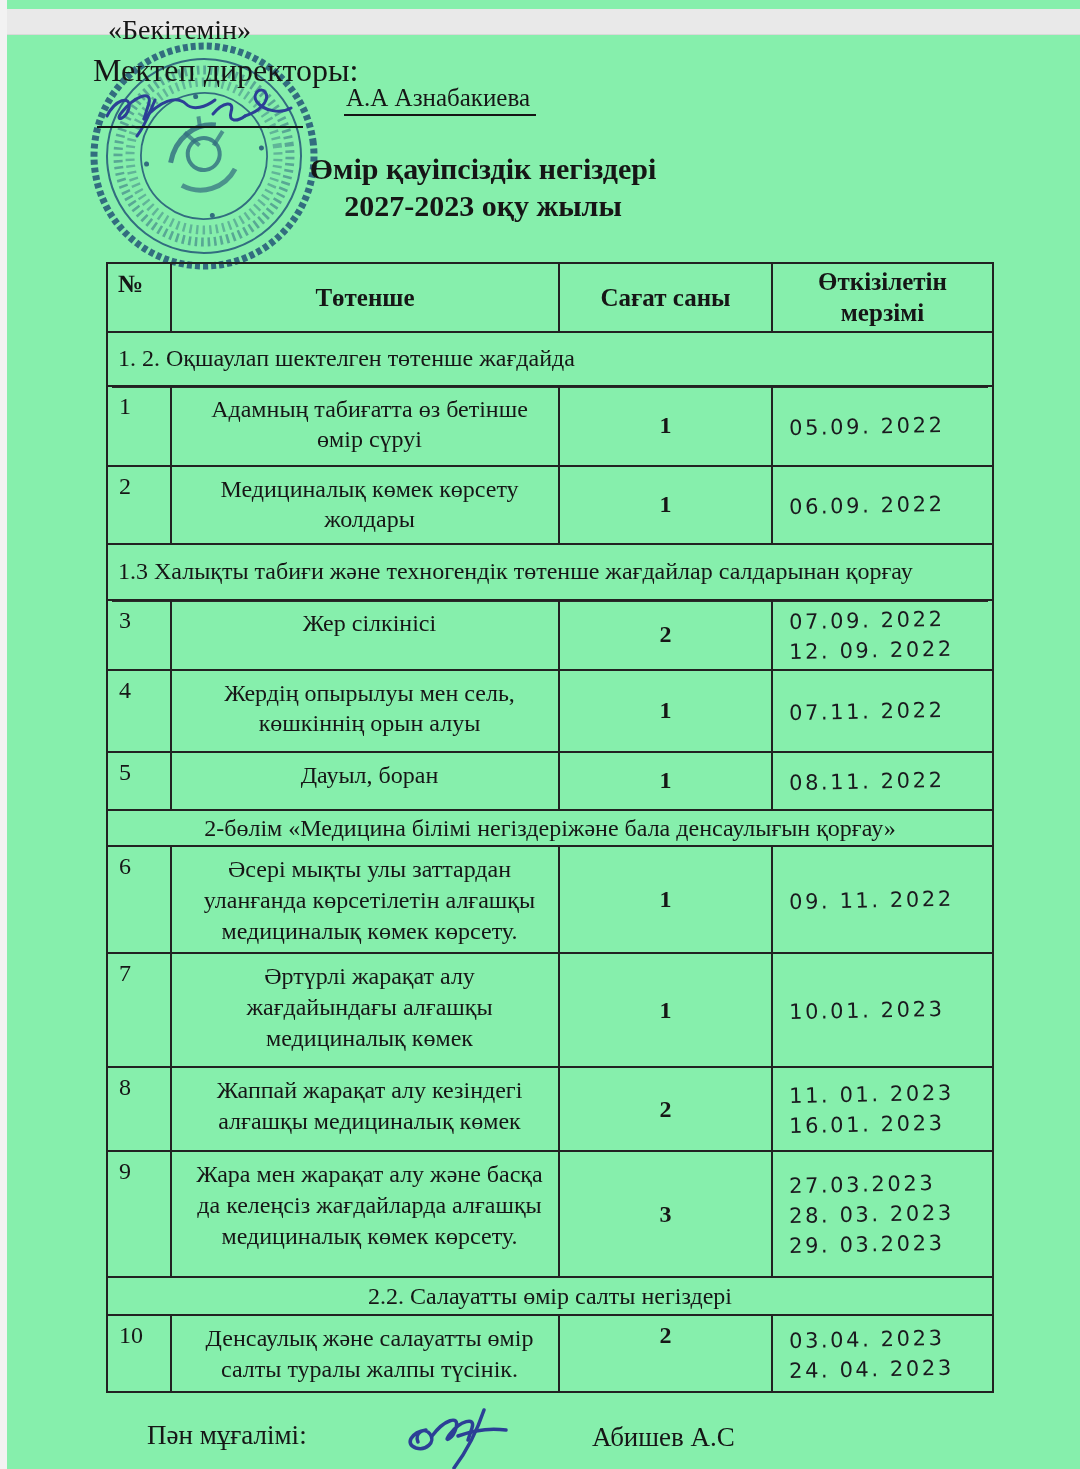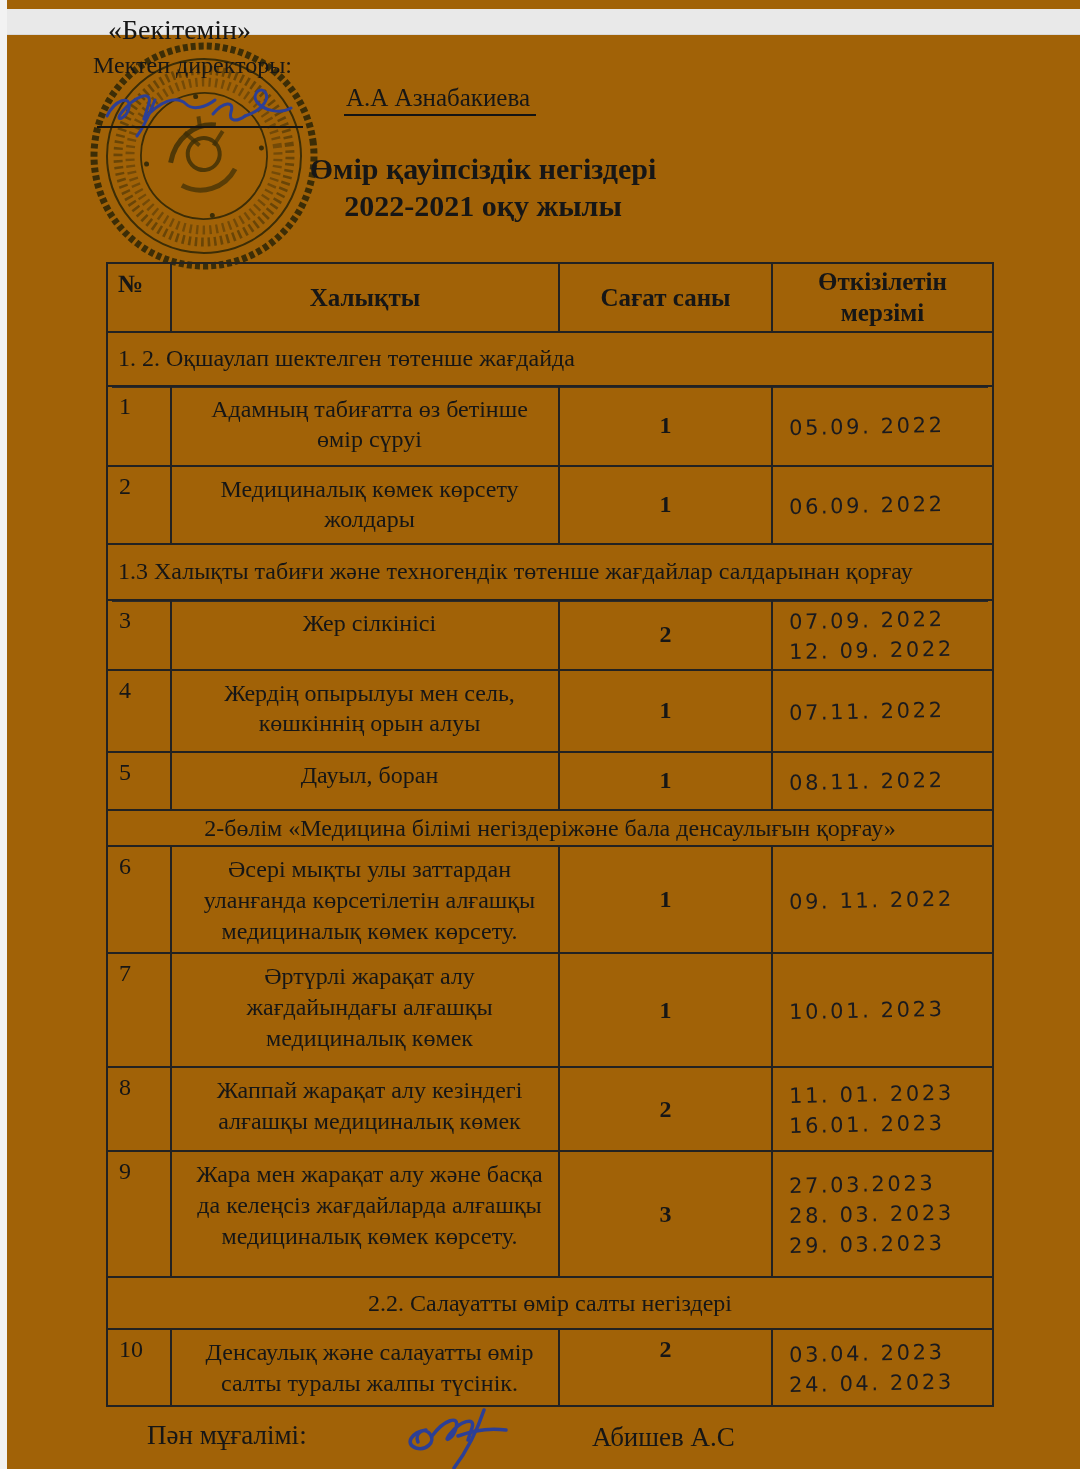--- a/index.html
+++ b/index.html
@@ -1,26 +1,26 @@
 <!DOCTYPE html>
 <html><head>
 <meta charset="utf-8">
 <style>
   html,body{margin:0;padding:0;}
   body{
     width:1080px;height:1469px;overflow:hidden;position:relative;
     background:#ffffff;font-family:"Liberation Serif",serif;color:#161616;
   }
-  .page{position:absolute;inset:0;background:#a16207;}
+  .page{position:absolute;inset:0;background:#86efac;}
   .scan-band-top{position:absolute;left:0;top:9px;width:1080px;height:25px;background:#e9e9e9;border-bottom:1px solid #d9d9d9;}
   .scan-band-left{position:absolute;left:0;top:0;width:7px;height:1469px;background:#f2f2f2;}
 
   
   .approve{position:absolute;left:108px;top:14px;font-size:28px;}
-  .director-label{position:absolute;left:93px;top:52px;font-size:24px;}
+  .director-label{position:absolute;left:93px;top:52px;font-size:32px;}
   .sig-line{position:absolute;left:97px;top:126px;width:206px;height:2px;background:#141414;}
   .director-name{position:absolute;left:344px;top:84px;font-size:25px;border-bottom:2px solid #141414;padding:0 6px 2px 2px;}
   .stamp-wrap{position:absolute;left:84px;top:36px;width:240px;height:240px;opacity:.82;mix-blend-mode:multiply;transform:rotate(-8deg);}
   .dir-sig{position:absolute;left:95px;top:78px;width:240px;height:60px;}
 
   
   .title-block{position:absolute;left:0;top:150px;width:928px;text-align:center;font-weight:bold;line-height:37px;padding-left:38px;box-sizing:border-box;}
   .title-line{font-size:30px;}
 
   
@@ -81,34 +81,34 @@
       <path d="M118 36c10-12 22-14 18-2-3 10 6 10 14 4"></path>
       <path d="M150 38c14-4 26-16 20-24-4-6-14 2-8 10 7 9 24 12 34 6"></path>
       <path d="M60 22c-6 14-10 26-18 36"></path>
     </g>
   </svg>
   <div class="sig-line"></div>
   <div class="director-name">А.А Азнабакиева</div>
 
   <div class="title-block">
     <div class="title-line">Өмір қауіпсіздік негіздері</div>
-    <div class="title-line">2022-2021 оқу жылы</div>
+    <div class="title-line">2027-2023 оқу жылы</div>
   </div>
 
   <table class="sched">
     <colgroup>
         <col style="width:64px">
         <col style="width:388px">
         <col style="width:213px">
         <col style="width:221px">
       </colgroup>
     <thead>
       <tr style="height:66px">
         <th class="h-num">№</th>
-        <th>Халықты</th>
+        <th>Төтенше</th>
         <th>Сағат саны</th>
         <th>Өткізілетін мерзімі</th>
       </tr>
     </thead>
     <tbody>
       <tr class="sec dbl" style="height:54px">
         <td colspan="4">1. 2. Оқшаулап шектелген  төтенше жағдайда</td>
       </tr>
       <tr style="height:80px">
         <td class="c-num">1</td>
@@ -185,21 +185,21 @@
       <tr style="height:126px">
         <td class="c-num">9</td>
         <td class="c-topic">Жара мен жарақат алу және басқа да келеңсіз жағдайларда алғашқы медициналық көмек көрсету.</td>
         <td class="c-hours">3</td>
         <td class="c-dates">
           <span class="hand">27.03.2023</span>
           <span class="hand">28. 03. 2023</span>
           <span class="hand">29. 03.2023</span>
         </td>
       </tr>
-      <tr class="sec sec-center" style="height:52px">
+      <tr class="sec sec-center" style="height:38px">
         <td colspan="4">2.2. Салауатты өмір салты негіздері</td>
       </tr>
       <tr style="height:68px">
         <td class="c-num">10</td>
         <td class="c-topic">Денсаулық және салауатты өмір салты туралы жалпы түсінік.</td>
         <td class="c-hours" style="vertical-align:top;padding-top:4px">2</td>
         <td class="c-dates">
           <span class="hand">03.04. 2023</span>
           <span class="hand">24. 04. 2023</span>
         </td>

